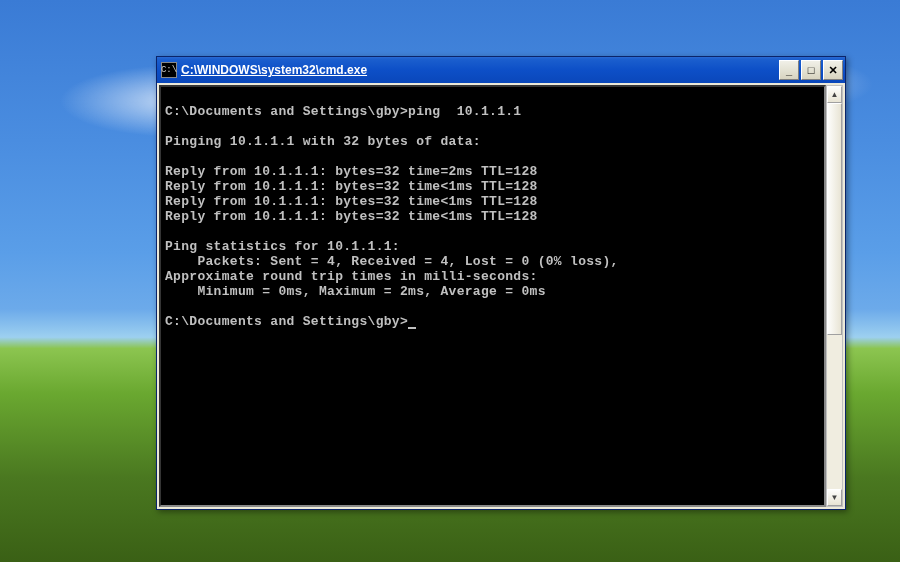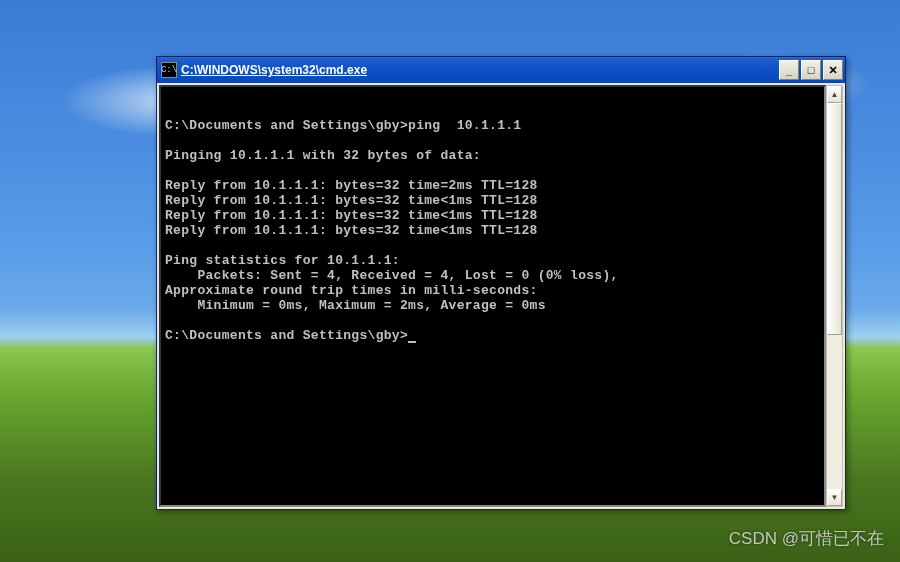--- a/index.html
+++ b/index.html
@@ -92,21 +92,21 @@
       position: relative;
     }
     .console {
       flex: 1;
       background: #000;
       border: 2px inset #888;
       color: #c0c0c0;
       font-family: "Lucida Console", "Courier New", monospace;
       font-size: 13px;
       line-height: 15px;
-      padding: 16px 4px;
+      padding: 2px 4px;
       white-space: pre;
       overflow: hidden;
       font-weight: bold;
       letter-spacing: 0.3px;
     }
     .scrollbar {
       width: 17px;
       background: #ece9d8;
       border: 1px solid #c0c0c0;
       display: flex;
@@ -188,14 +188,13 @@
       <div class="scrollbar">
         <div class="scroll-btn">▲</div>
         <div class="scroll-track">
           <div class="scroll-thumb"></div>
         </div>
         <div class="scroll-btn">▼</div>
       </div>
     </div>
   </div>
 
-  <div class="watermark">CSDN @可惜已不在</div>
 </div>
 
 </body></html>

